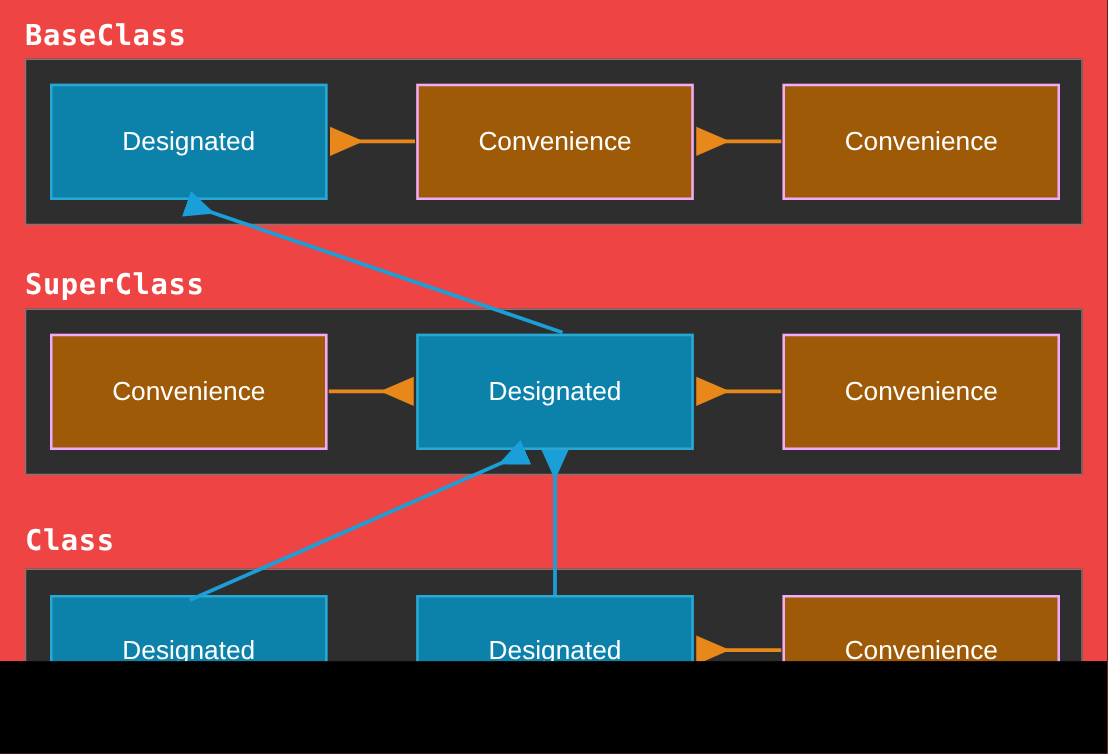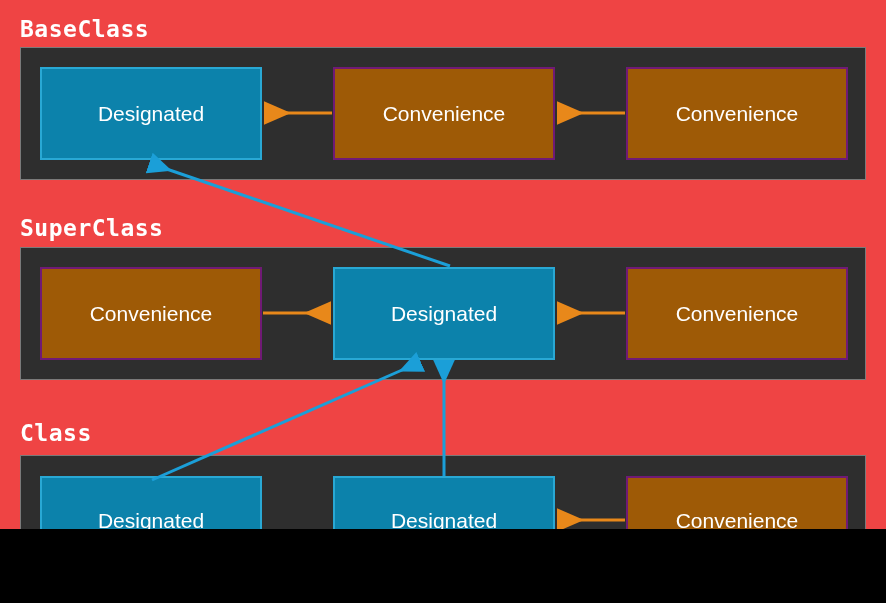--- a/index.html
+++ b/index.html
@@ -45,21 +45,21 @@
     font-size: 21px;
     line-height: 1;
     white-space: nowrap;
   }
   .node.designated {
     background: #0c82ab;
     border: 2px solid #29a8d4;
   }
   .node.convenience {
     background: #9e5a06;
-    border: 2px solid #701a75;
+    border: 2px solid #f0abfc;
   }
 
   .arrow-layer {
     position: absolute;
     left: 0;
     top: 0;
     width: 886px;
     height: 603px;
     pointer-events: none;
   }

